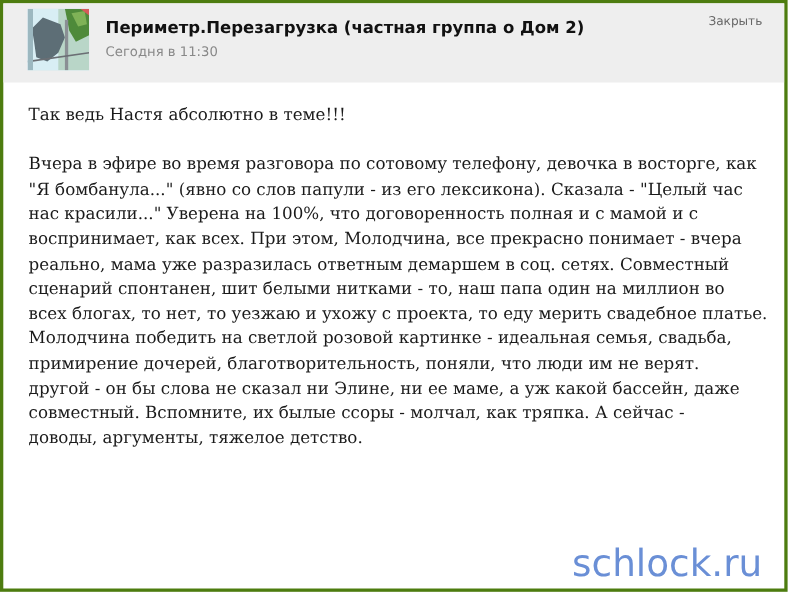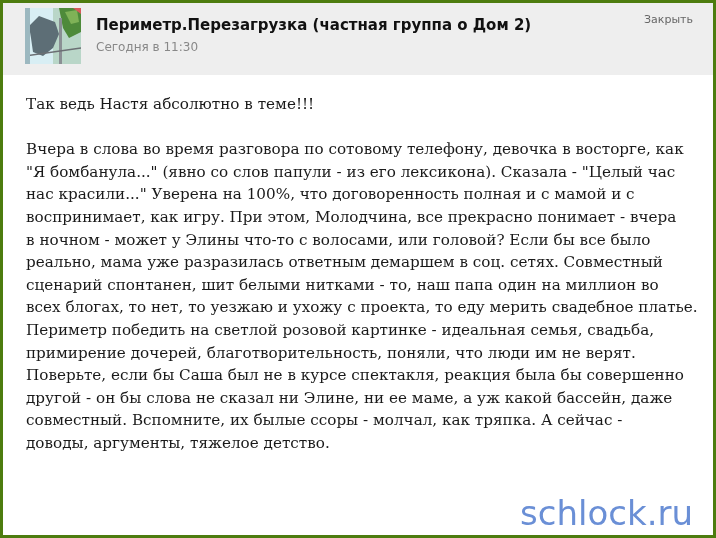--- a/index.html
+++ b/index.html
@@ -118,31 +118,29 @@
     </div>
     <div class="title">Периметр.Перезагрузка (частная группа о Дом 2)</div>
     <div class="time">Сегодня в 11:30</div>
     <div class="close">Закрыть</div>
   </div>
 
   <div class="body">
     <p>Так ведь Настя абсолютно в теме!!!</p>
     <div class="gap"></div>
     <p>
-      <span class="line">Вчера в слова во время разговора по сотовому телефону, девочка в восторге, как</span>
+      <span class="line">Вчера в эфире во время разговора по сотовому телефону, девочка в восторге, как</span>
       <span class="line">"Я бомбанула..." (явно со слов папули - из его лексикона). Сказала - "Целый час</span>
       <span class="line">нас красили..." Уверена на 100%, что договоренность полная и с мамой и с</span>
-      <span class="line">воспринимает, как игру. При этом, Молодчина, все прекрасно понимает - вчера</span>
-      <span class="line">в ночном - может у Элины что-то с волосами, или головой? Если бы все было</span>
+      <span class="line">воспринимает, как всех. При этом, Молодчина, все прекрасно понимает - вчера</span>
       <span class="line">реально, мама уже разразилась ответным демаршем в соц. сетях. Совместный</span>
       <span class="line">сценарий спонтанен, шит белыми нитками - то, наш папа один на миллион во</span>
       <span class="line">всех блогах, то нет, то уезжаю и ухожу с проекта, то еду мерить свадебное платье.</span>
-      <span class="line">Периметр победить на светлой розовой картинке - идеальная семья, свадьба,</span>
+      <span class="line">Молодчина победить на светлой розовой картинке - идеальная семья, свадьба,</span>
       <span class="line">примирение дочерей, благотворительность, поняли, что люди им не верят.</span>
-      <span class="line">Поверьте, если бы Саша был не в курсе спектакля, реакция была бы совершенно</span>
       <span class="line">другой - он бы слова не сказал ни Элине, ни ее маме, а уж какой бассейн, даже</span>
       <span class="line">совместный. Вспомните, их былые ссоры - молчал, как тряпка. А сейчас -</span>
       <span class="line">доводы, аргументы, тяжелое детство.</span>
     </p>
   </div>
 
   <div class="watermark">schlock.ru</div>
 </div>
 
 </body></html>

